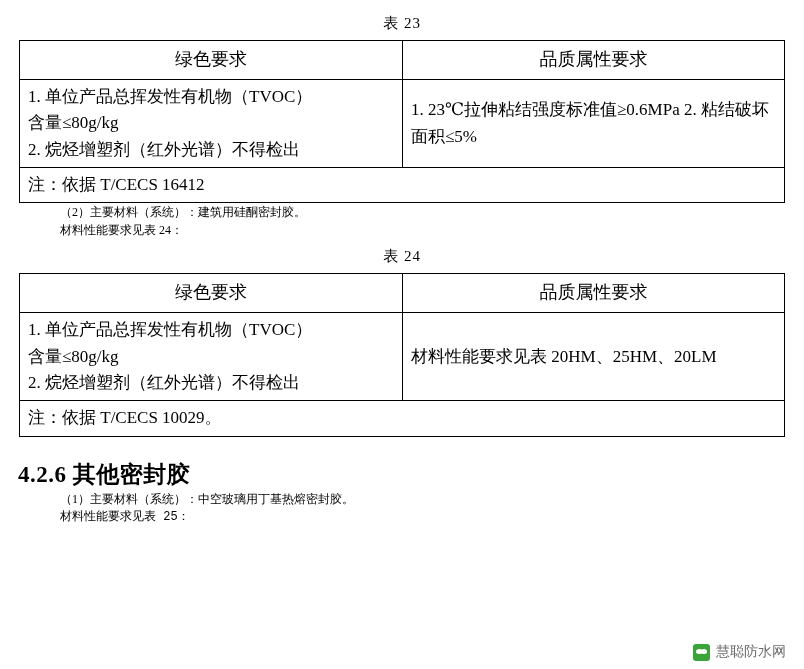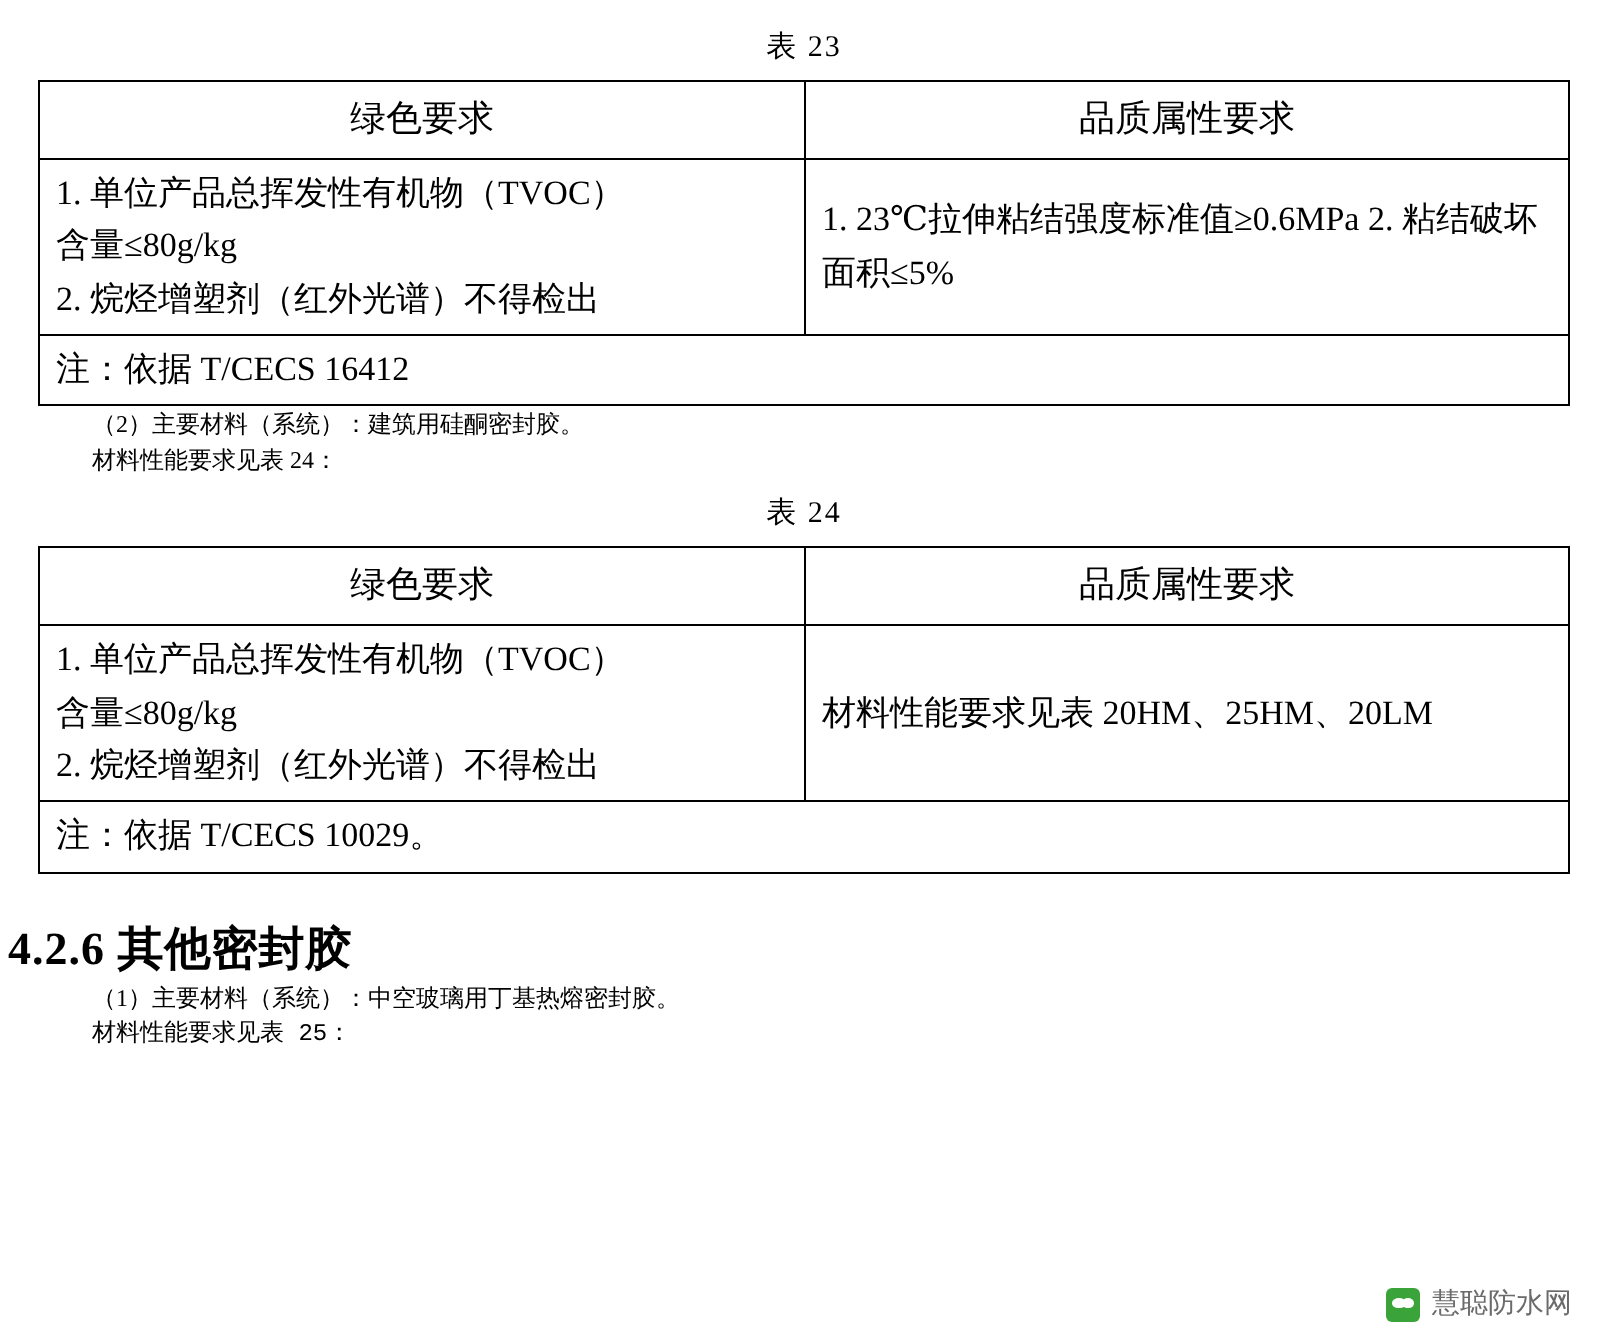--- a/index.html
+++ b/index.html
@@ -13,21 +13,21 @@
     font-family: "Liberation Serif", "DejaVu Serif", serif;
     color: #000000;
     position: relative;
     overflow: hidden;
   }
   .page {
     width: 804px;
     height: 669px;
     position: relative;
     box-sizing: border-box;
-    padding: 0 4px;
+    padding: 0 18px;
   }
   .table-caption {
     text-align: center;
     font-size: 15px;
     letter-spacing: 1px;
     margin: 0;
     padding: 0;
   }
   .cap1 { padding-top: 14px; padding-bottom: 7px; }
   .cap2 { padding-top: 8px; padding-bottom: 7px; }

